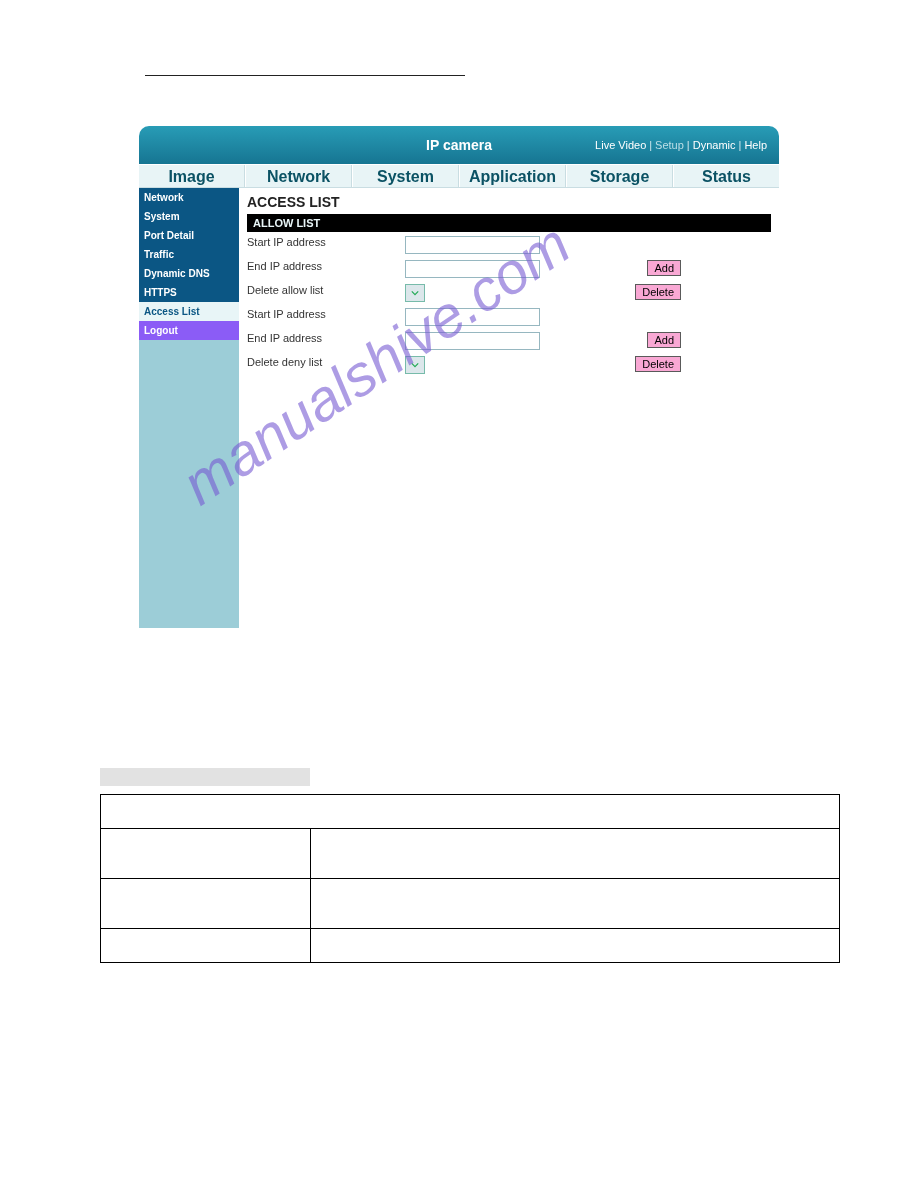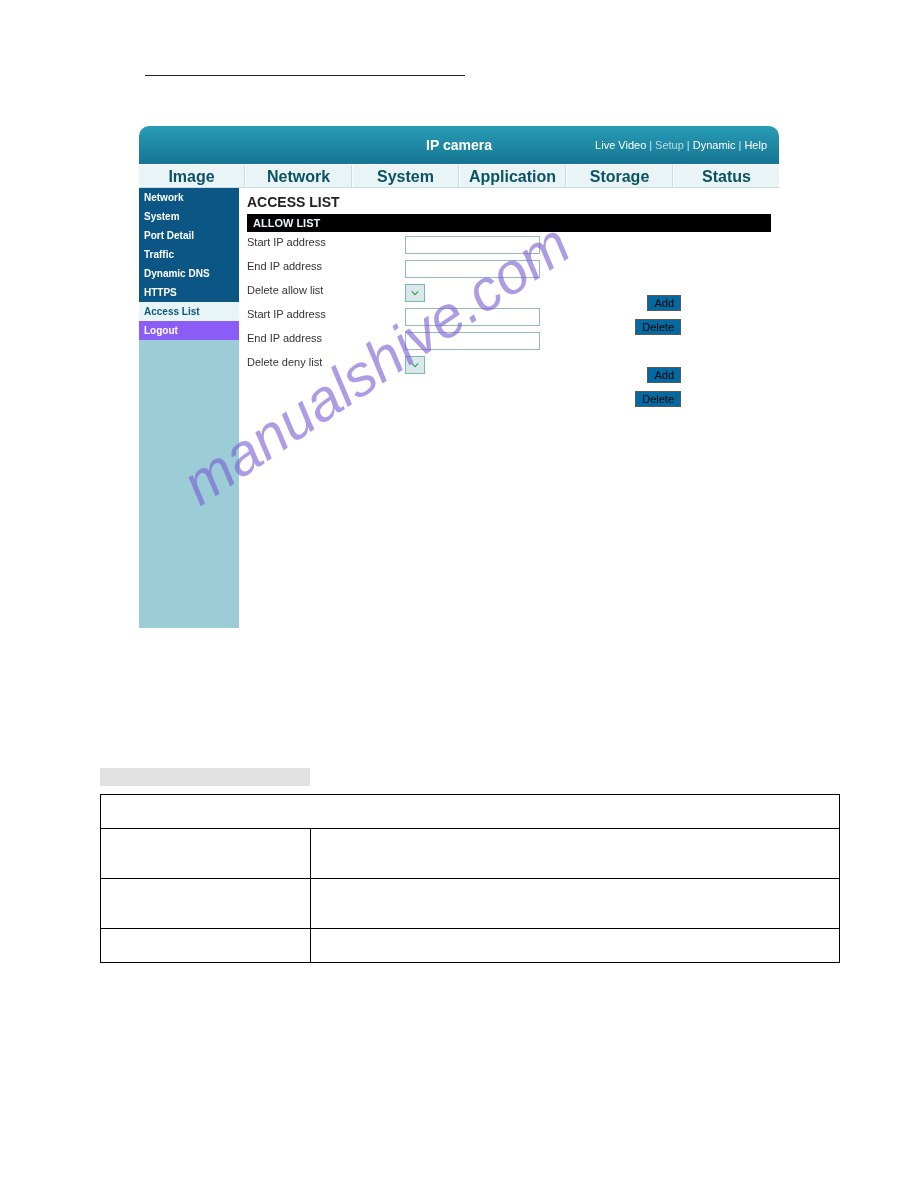--- a/index.html
+++ b/index.html
@@ -108,25 +108,24 @@
   .row-label { width: 115px; }
   .txt {
     width: 135px;
     height: 18px;
     border: 1px solid #96b7c0;
     background: #fff;
   }
   .btncol { margin-left: auto; margin-right: 90px; }
   .btn {
     border: 1px solid #5a5a5a;
-    background: #0369a1;
+    background: #f9a8d4;
     font-size: 11px;
     padding: 1px 6px;
     cursor: pointer;
-    margin-top: 35px;
   }
   .sel {
     width: 20px;
     height: 18px;
     background: #dce7eb;
     border: 1px solid #7ba;
     display: inline-flex;
     align-items: center;
     justify-content: center;
     cursor: pointer;

